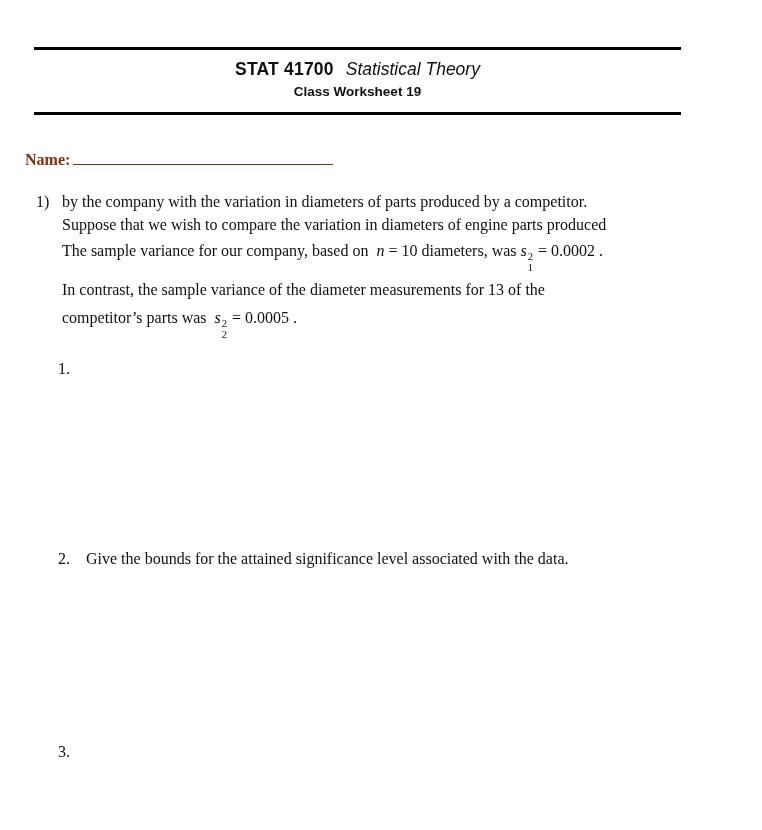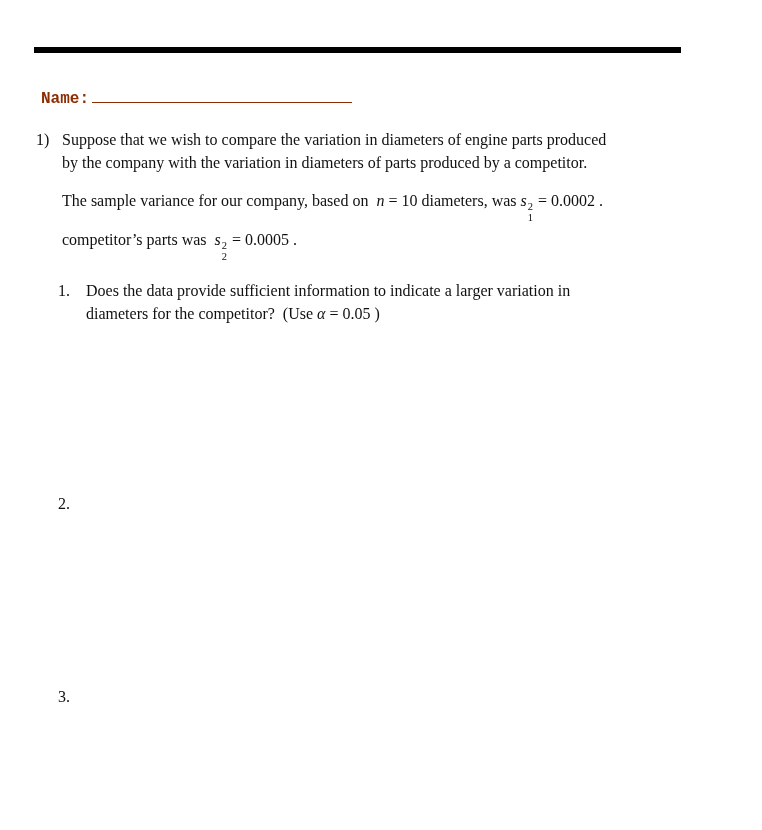--- a/index.html
+++ b/index.html
@@ -15,29 +15,29 @@
   .rule { width: 647px; margin-left: 34px; background: #000000; }
   .rule-top { height: 3px; margin-top: 47px; }
   .rule-bottom { height: 3px; }
 
   .header { width: 647px; margin-left: 34px; text-align: center; padding: 9px 0 12px 0; }
   .title-line { font-family: "Liberation Sans", sans-serif; font-size: 17.5px; line-height: 21px; }
   .course-code { font-weight: bold; letter-spacing: 0.2px; }
   .course-title { font-style: italic; margin-left: 12px; }
   .subtitle { font-family: "Liberation Sans", sans-serif; font-weight: bold; font-size: 13.5px; line-height: 17px; margin-top: 3px; }
 
-  .name-row { margin: 34px 0 0 41px; font-family: Liberation Mono, monospace; height: 21px; }
+  .name-row { margin: 34px 0 0 25px; font-family: Liberation Serif, serif; height: 21px; }
   .name-label { color: #8C2D04; font-weight: bold; font-size: 16px; }
   .name-line { display: inline-block; width: 260px; height: 15px; border-bottom: 1.6px solid #8C2D04; margin-left: 3px; }
 
   .question { display: flex; margin-top: 20px; padding-left: 36px; }
   .q-marker { flex: 0 0 26px; width: 26px; font-size: 16px; line-height: 23px; }
   .q-body { font-size: 16px; line-height: 23px; max-width: 628px; }
   .tline { white-space: pre-wrap; }
-  .sp3 { margin-top: 15px; }
+  .sp3 { margin-top: 3px; }
   .sp5 { margin-top: 5px; }
 
   .mvar { font-style: italic; }
   .subsup {
     display: inline-flex; flex-direction: column;
     font-size: 10.5px; line-height: 1.05;
     vertical-align: -4px; text-align: left;
     margin: 0 1px 0 1px;
   }
 
@@ -48,46 +48,50 @@
   .mt-sub2 { margin-top: 167px; }
   .mt-sub3 { margin-top: 170px; }
 </style>
 </head>
 <body>
 
 <div class="page">
 
   <div class="rule rule-top"></div>
 
+  <div class="header">
+    <div class="title-line"><span class="course-code">STAT 41700</span><span class="course-title">Statistical Theory</span></div>
+    <div class="subtitle">Class Worksheet 19</div>
+  </div>
 
   <div class="rule rule-bottom"></div>
 
   <div class="name-row">
     <span class="name-label">Name:</span><span class="name-line"></span>
   </div>
 
   <div class="question">
     <div class="q-marker">1)</div>
     <div class="q-body">
+      <div class="tline">by the company with the variation in diameters of parts produced by a competitor.</div>
       <div class="tline">Suppose that we wish to compare the variation in diameters of engine parts produced</div>
-      <div class="tline">by the company with the variation in diameters of parts produced by a competitor.</div>
       <div class="tline sp3"><span>The sample variance for our company, based on  </span><span class="mvar">n</span><span> = 10 diameters, was </span><span class="mvar">s</span><span class="subsup"><span>2</span><span>1</span></span><span> = 0.0002 .</span></div>
+      <div class="tline sp5">In contrast, the sample variance of the diameter measurements for 13 of the</div>
       <div class="tline sp5"><span>competitor’s parts was  </span><span class="mvar">s</span><span class="subsup"><span>2</span><span>2</span></span><span> = 0.0005 .</span></div>
     </div>
   </div>
 
   <div class="sub-question mt-sub1">
     <div class="sub-marker">1.</div>
-    <div class="sub-body">
-      <div class="tline">Does the data provide sufficient information to indicate a larger variation in</div>
-      <div class="tline"><span>diameters for the competitor?  (Use </span><span class="mvar">α</span><span> = 0.05 )</span></div>
-    </div>
   </div>
 
   <div class="sub-question mt-sub2">
     <div class="sub-marker">2.</div>
+    <div class="sub-body">
+      <div class="tline">Give the bounds for the attained significance level associated with the data.</div>
+    </div>
   </div>
 
   <div class="sub-question mt-sub3">
     <div class="sub-marker">3.</div>
   </div>
 
 </div>
 
 </body></html>

